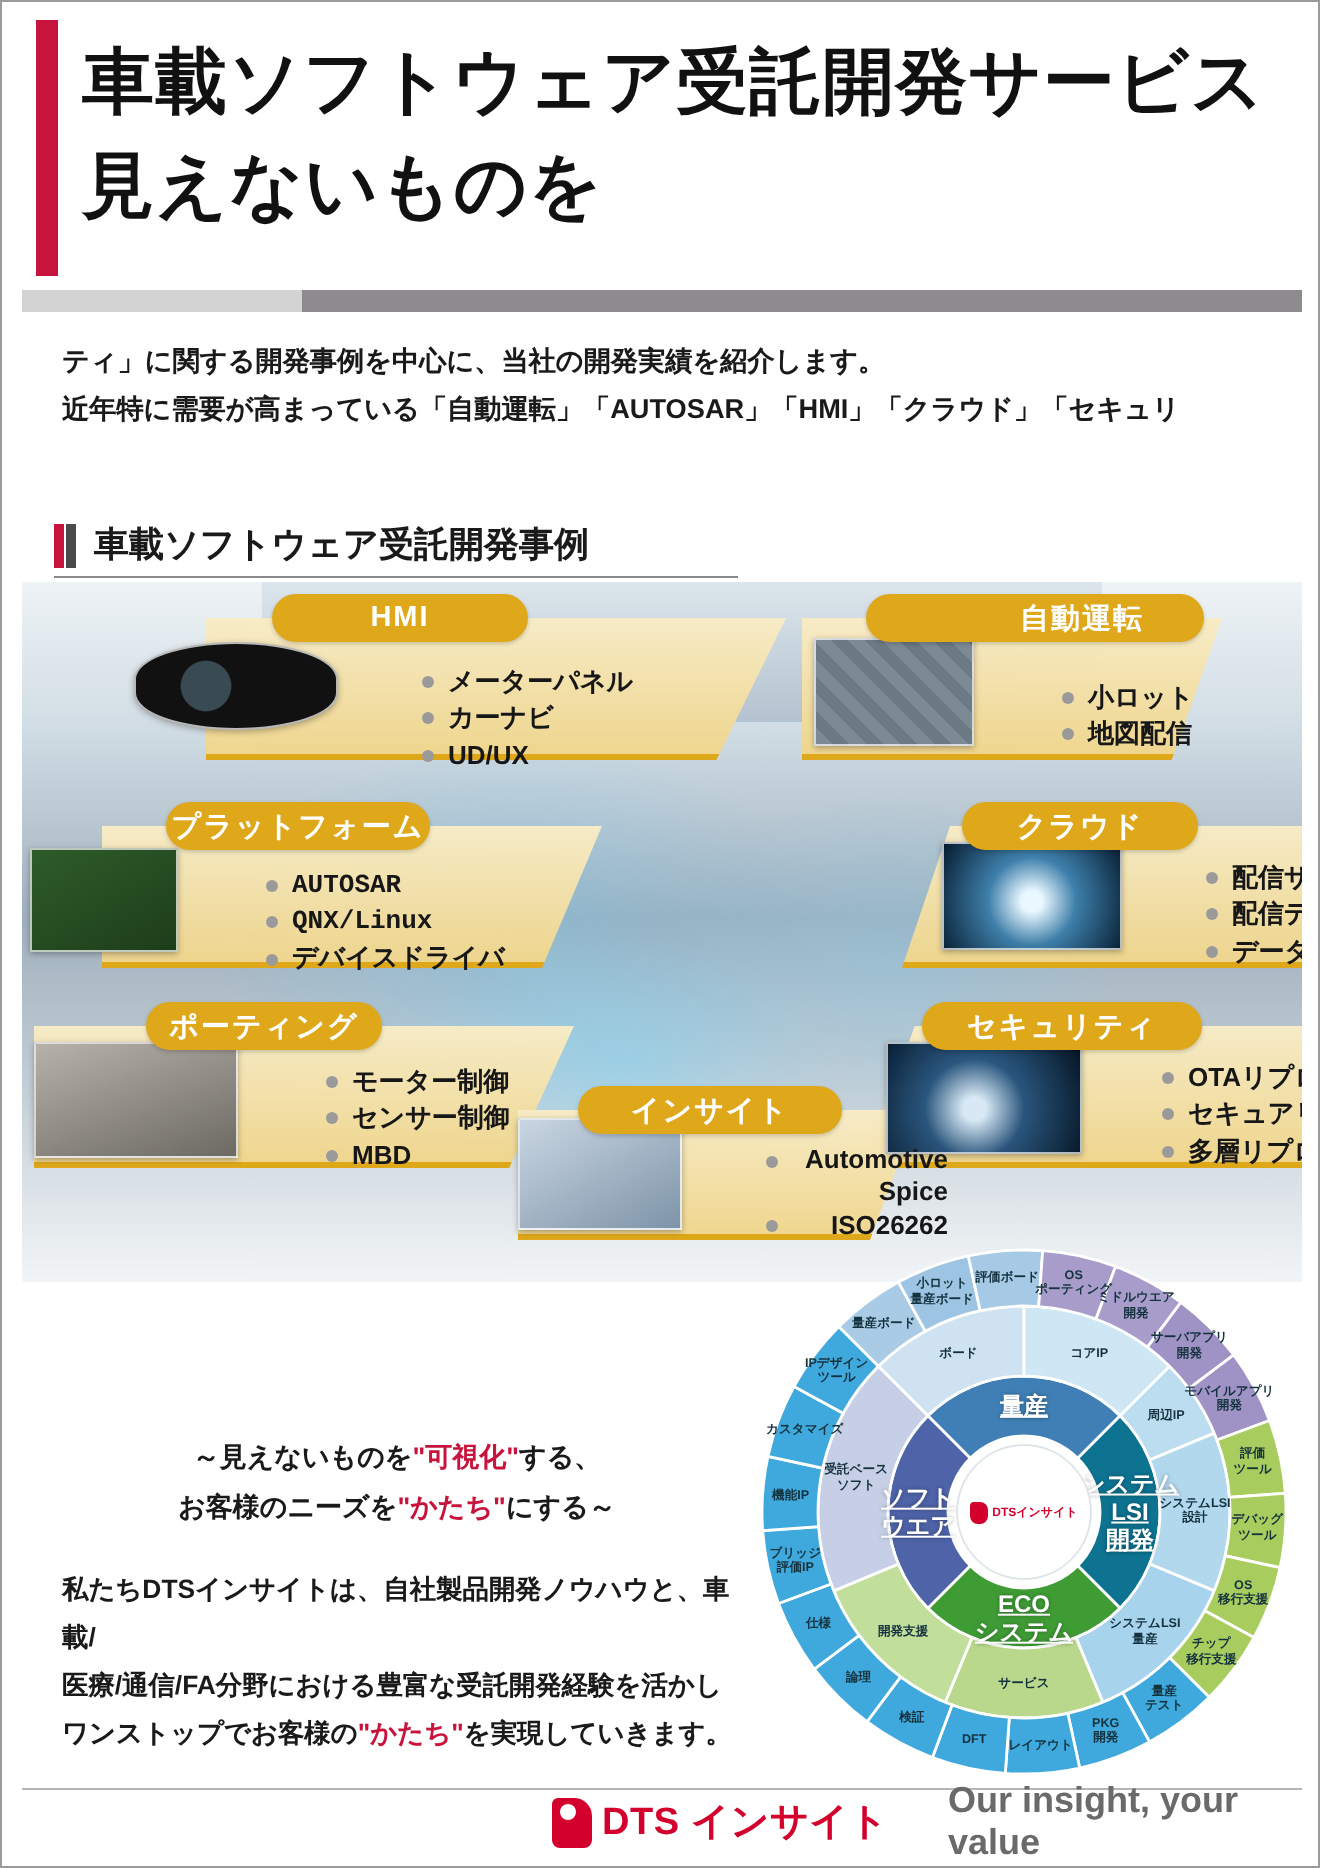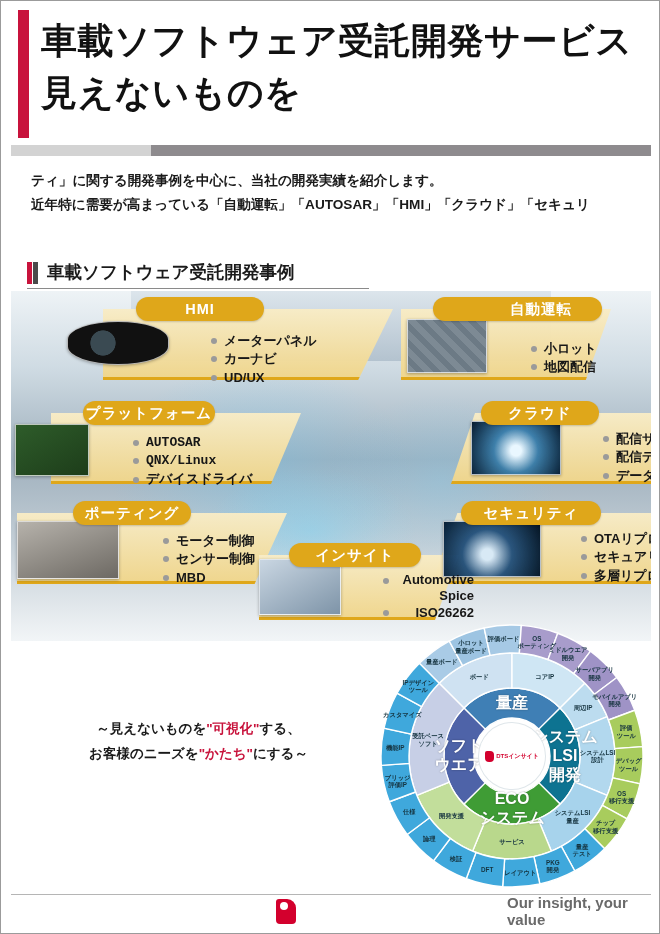--- a/index.html
+++ b/index.html
@@ -67,36 +67,36 @@
     font-weight:bold;color:#1a1a1a;line-height:1.85;}
   .slogan .hl{color:#c8133c;}
   .body-copy{position:absolute;left:30px;top:782px;width:340px;font-size:13.2px;font-weight:600;
     color:#1a1a1a;line-height:1.82;}
   .body-copy .hl{color:#c8133c;}
 
   
   .sunburst{position:absolute;left:378px;top:622px;width:266px;height:266px;}
   .sb-label{position:absolute;transform:translate(-50%,-50%);text-align:center;color:#15333f;
     font-size:6.3px;font-weight:bold;line-height:1.18;white-space:pre;pointer-events:none;}
-  .sb-label.inner{font-size:16px;color:#fff;text-shadow:0 0 2px rgba(0,0,0,.35);}
+  .sb-label.inner{font-size:12px;color:#fff;text-shadow:0 0 2px rgba(0,0,0,.35);text-decoration:underline;}
   .sb-hub{position:absolute;left:50%;top:50%;transform:translate(-50%,-50%);width:66px;height:66px;
     border-radius:50%;background:#fff;display:flex;align-items:center;justify-content:center;
     box-shadow:0 0 0 1px #dfe6ea;}
   .hub-logo{display:flex;align-items:center;gap:2px;}
   .hub-mark{width:9px;height:11px;background:#d3002d;border-radius:2px 4px 4px 4px;}
   .hub-txt{font-size:6px;font-weight:bold;color:#d3002d;}
 
   
   .footer{position:absolute;left:10px;top:893px;width:640px;height:32px;border-top:1px solid #b5b5b5;
     display:flex;align-items:center;}
   .brand{position:absolute;left:265px;display:flex;align-items:center;gap:5px;}
   .brand-mark{width:20px;height:25px;background:#d3002d;border-radius:3px 9px 4px 4px;position:relative;}
   .brand-mark:after{content:"";position:absolute;left:4px;top:3px;width:8px;height:8px;border-radius:50%;background:#fff;}
   .brand-txt{font-size:19px;font-weight:bold;color:#d3002d;letter-spacing:.3px;}
-  .tagline{position:absolute;left:496px;font-size:15px;color:#6a6a6a;font-weight:600;}
+  .tagline{position:absolute;left:463px;font-size:18px;color:#6a6a6a;font-weight:600;}
 </style>
 </head>
 <body>
 
 <div class="page">
 
   <div class="header">
     <div class="header-bar"></div>
     <div class="header-titles">
       <div class="title-line">車載ソフトウェア受託開発サービス</div>
@@ -205,20 +205,27 @@
 
   <div class="slogan">
     <div>
       <span>～見えないものを</span><span class="hl">"可視化"</span><span>する、</span>
     </div>
     <div>
       <span>お客様のニーズを</span><span class="hl">"かたち"</span><span>にする～</span>
     </div>
   </div>
 
+  <div class="body-copy">
+    <div>私たちDTSインサイトは、自社製品開発ノウハウと、車載/</div>
+    <div>医療/通信/FA分野における豊富な受託開発経験を活かし</div>
+    <div>
+      <span>ワンストップでお客様の</span><span class="hl">"かたち"</span><span>を実現していきます。</span>
+    </div>
+  </div>
 
   <div class="sunburst">
     <svg id="sb-svg" width="266" height="266" viewBox="0 0 266 266">
         <path d="M84.91673887931478,84.91673887931476A68,68 0 0 1 181.08326112068522,84.91673887931478L159.8700576850888,106.1299423149112A38,38 0 0 0 106.1299423149112,106.12994231491119Z" fill="#3f7fb5" stroke="#ffffff" stroke-width="1.4"></path>
         <path d="M181.08326112068522,84.91673887931478A68,68 0 0 1 181.08326112068522,181.08326112068522L159.8700576850888,159.8700576850888A38,38 0 0 0 159.8700576850888,106.1299423149112Z" fill="#0d7391" stroke="#ffffff" stroke-width="1.4"></path>
         <path d="M181.08326112068522,181.08326112068522A68,68 0 0 1 84.91673887931478,181.08326112068522L106.1299423149112,159.8700576850888A38,38 0 0 0 159.8700576850888,159.8700576850888Z" fill="#3f9c35" stroke="#ffffff" stroke-width="1.4"></path>
         <path d="M84.91673887931478,181.08326112068522A68,68 0 0 1 84.91673887931475,84.91673887931478L106.12994231491119,106.1299423149112A38,38 0 0 0 106.1299423149112,159.8700576850888Z" fill="#4e63a8" stroke="#ffffff" stroke-width="1.4"></path>
         <path d="M60.168001537785614,60.1680015377856A103,103 0 0 1 133,30L133,65A68,68 0 0 0 84.91673887931478,84.91673887931476Z" fill="#cfe2f2" stroke="#ffffff" stroke-width="1.4"></path>
         <path d="M133,30A103,103 0 0 1 205.83199846221441,60.168001537785614L181.08326112068522,84.91673887931478A68,68 0 0 0 133,65Z" fill="#cfe6f4" stroke="#ffffff" stroke-width="1.4"></path>
         <path d="M205.83199846221441,60.168001537785614A103,103 0 0 1 228.15959184866253,93.58360646639575L195.82380821076748,106.9775265991739A68,68 0 0 0 181.08326112068522,84.91673887931478Z" fill="#bcdcef" stroke="#ffffff" stroke-width="1.4"></path>
@@ -310,16 +317,17 @@
       <div class="hub-logo">
         <span class="hub-mark"></span>
         <span class="hub-txt">DTSインサイト</span>
       </div>
     </div>
   </div>
 
   <div class="footer">
     <div class="brand">
       <span class="brand-mark"></span>
+      <span class="brand-txt">DTS インサイト</span>
     </div>
     <div class="tagline">Our insight, your value</div>
   </div>
 </div>
 
 </body></html>

